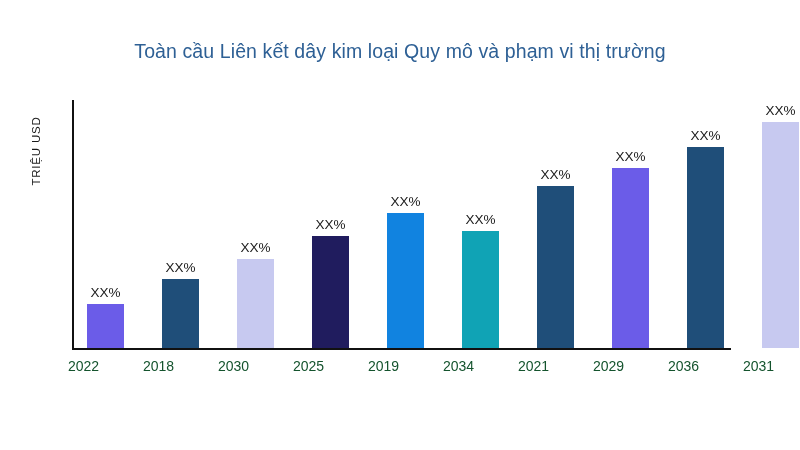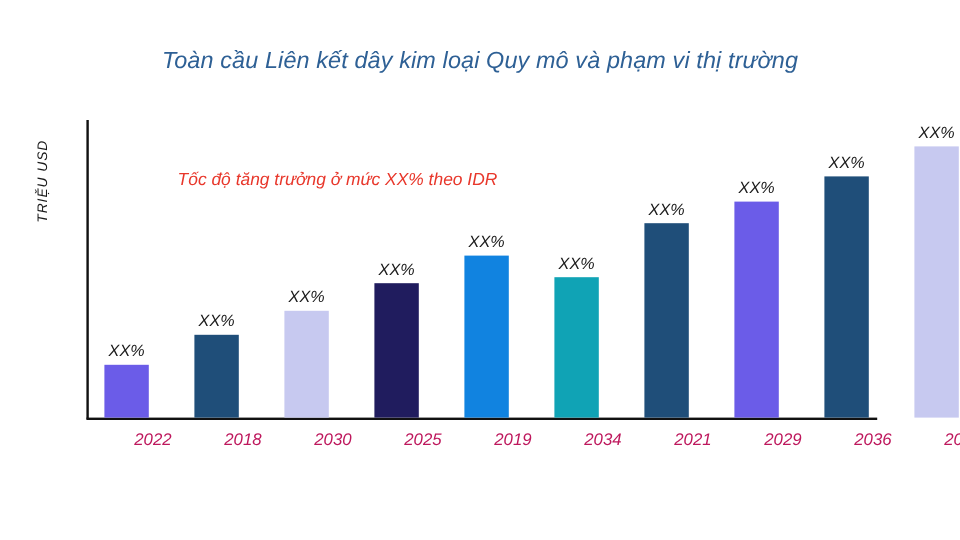--- a/index.html
+++ b/index.html
@@ -10,21 +10,20 @@
     width: 800px;
     height: 450px;
     background: #ffffff;
     font-family: "Liberation Sans", sans-serif;
     overflow: hidden;
   }
   #chart-root {
     position: relative;
     width: 800px;
     height: 448px;
-    font-style: italic;
   }
   #chart-title {
     position: absolute;
     left: 0;
     top: 40px;
     width: 800px;
     text-align: center;
     font-size: 19.5px;
     color: #2E6095;
     letter-spacing: 0.1px;
@@ -92,23 +91,23 @@
     text-align: center;
     font-size: 13.5px;
     color: #1a1a1a;
     white-space: nowrap;
   }
   .bar-category {
     position: absolute;
     left: 0;
     bottom: 76px;
     width: 75px;
-    text-align: right;
+    text-align: left;
     font-size: 14px;
-    color: #be185d;
+    color: #14532d;
     white-space: nowrap;
   }
   #source-note {
     position: absolute;
     left: 0;
     top: 388px;
     width: 800px;
     text-align: center;
     font-size: 12.5px;
     color: #1a1a1a;
@@ -174,16 +173,15 @@
           <div class="bar-category">2036</div>
         </div>
         <div class="bar-group" style="left: 743px;">
           <div class="bar" style="height: 226.161px; background: rgb(199, 201, 240);"></div>
           <div class="bar-value" style="bottom: 332.161px;">XX%</div>
           <div class="bar-category">2031</div>
         </div>
       </div>
   </div>
 
-  <div id="growth-note">Tốc độ tăng trưởng ở mức XX% theo IDR</div>
 
 
 </div>
 
 </body></html>

